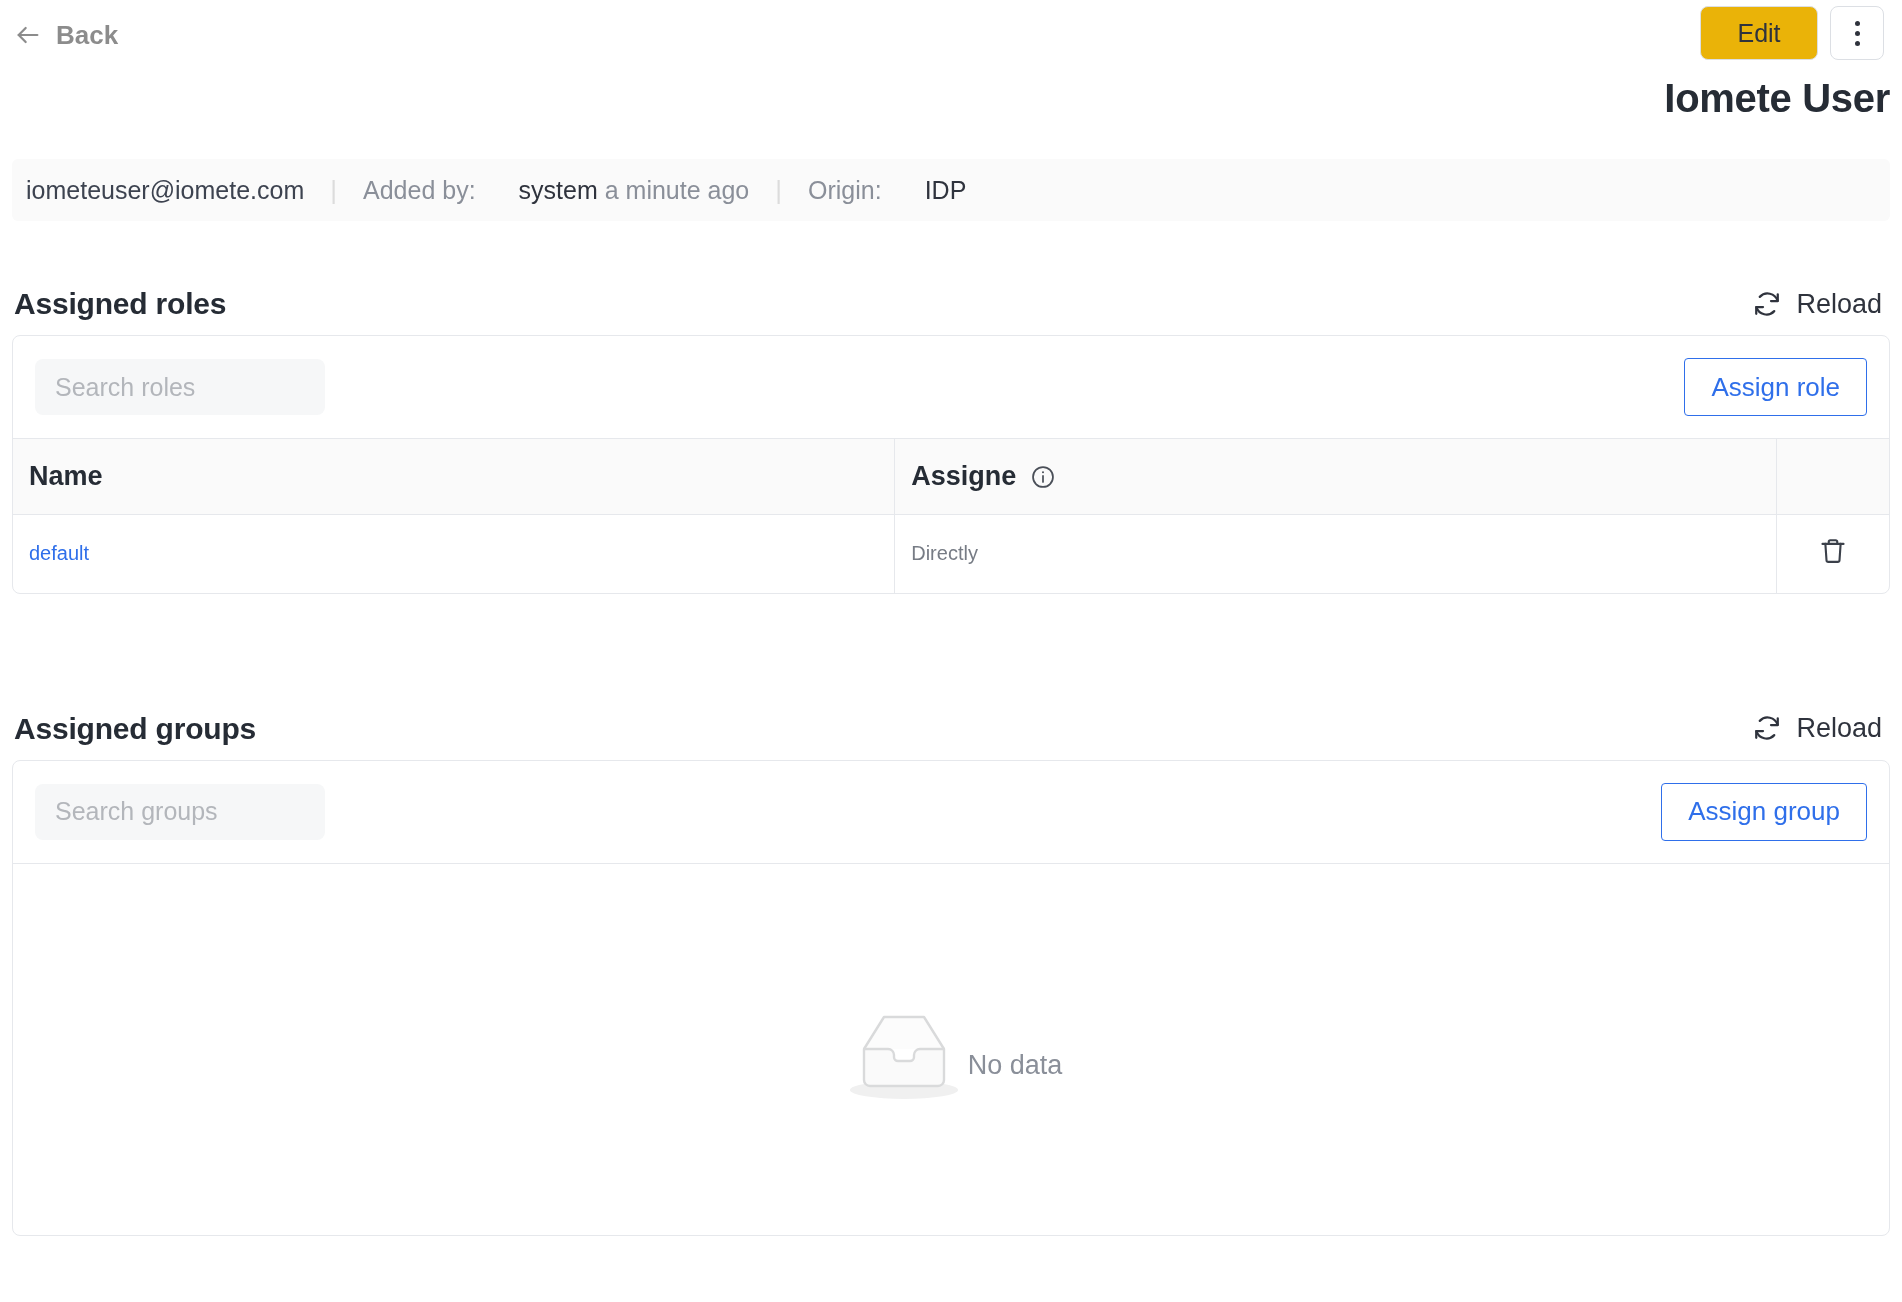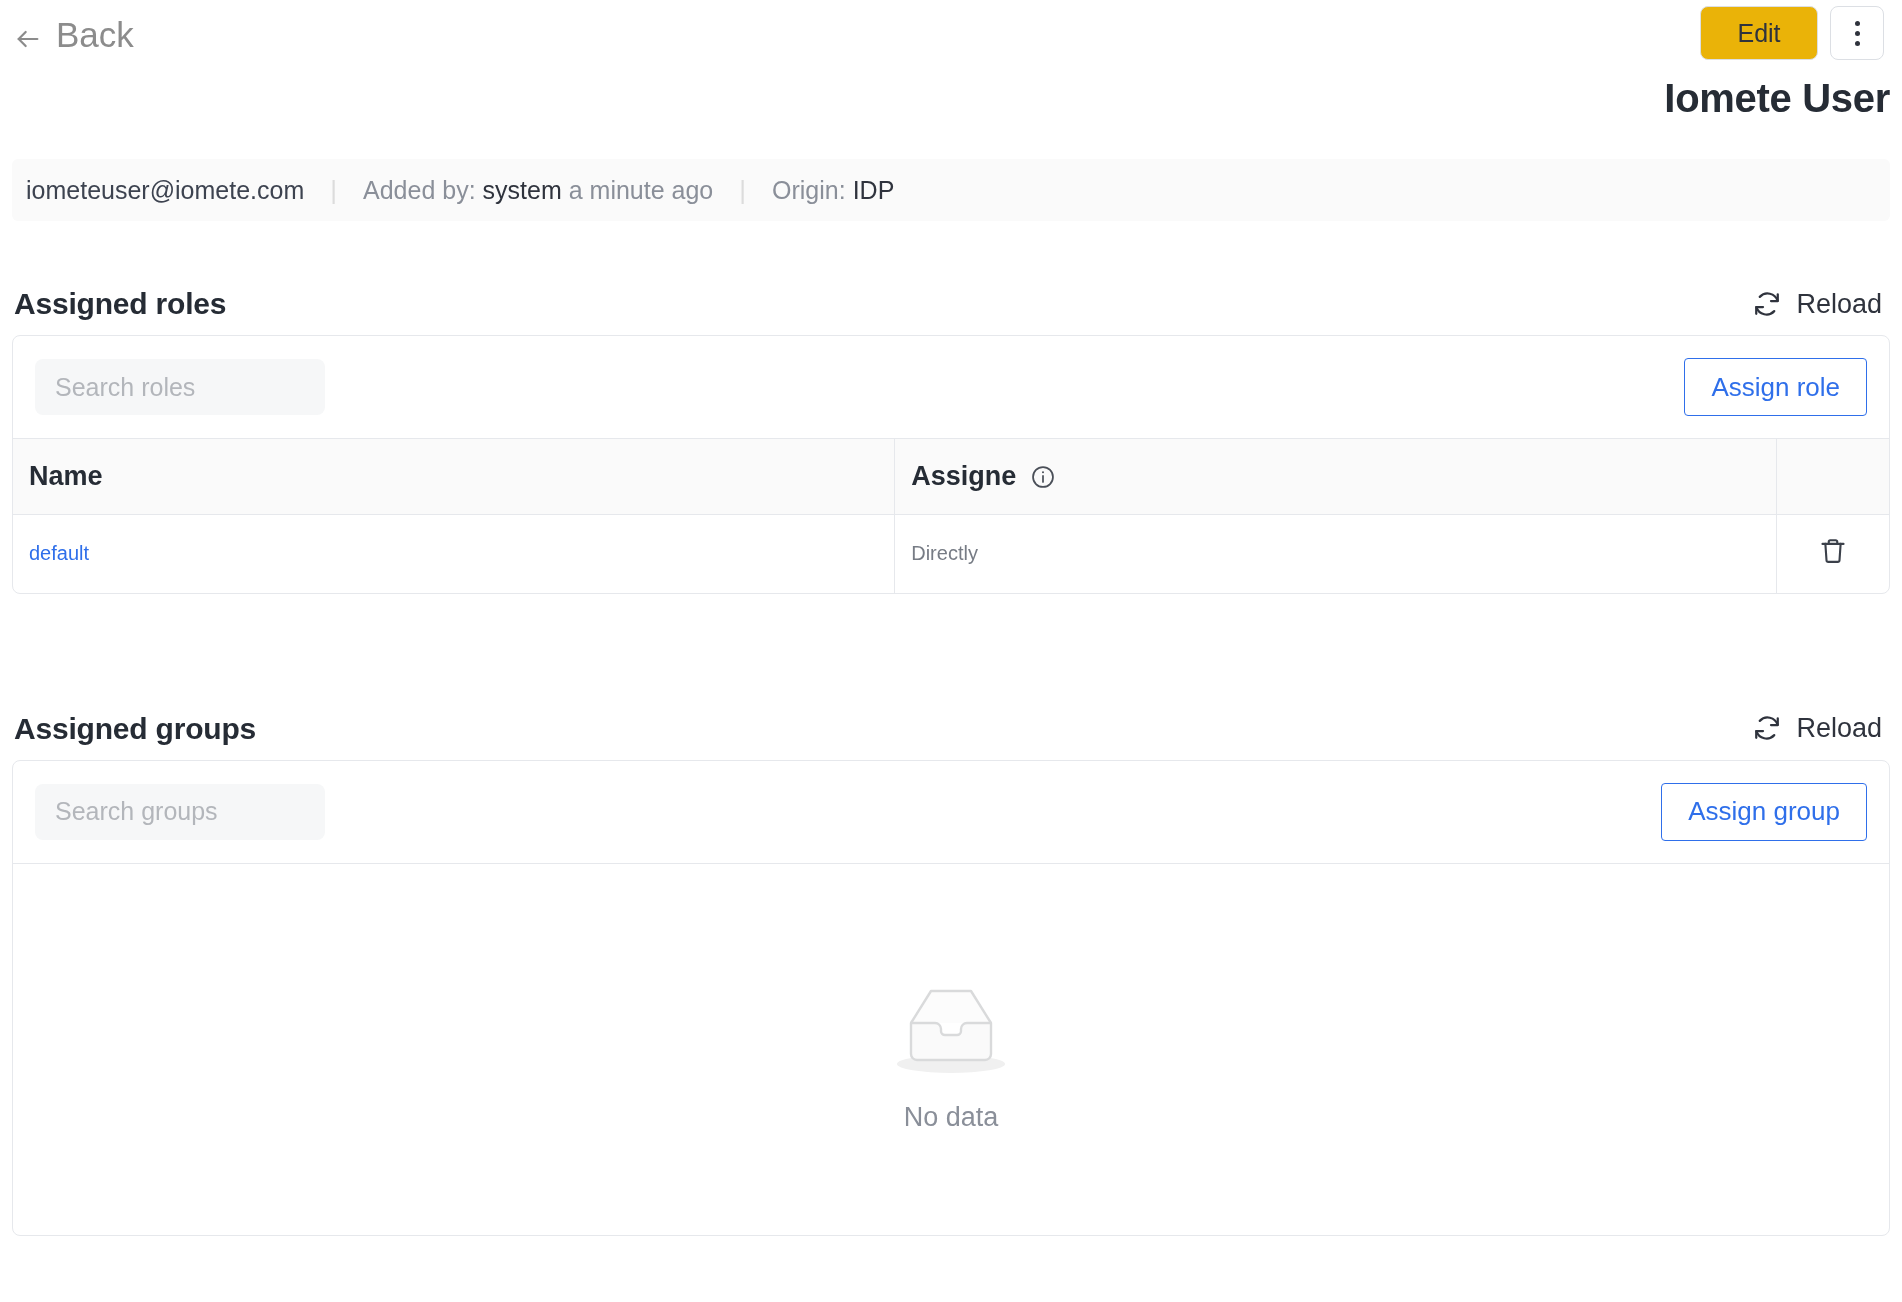--- a/index.html
+++ b/index.html
@@ -25,24 +25,25 @@
     position: relative;
     height: 70px;
     display: flex;
     align-items: center;
   }
   .back-link {
     display: flex;
     align-items: center;
     gap: 14px;
     color: #8c8c8c;
-    font-size: 35px;
+    font-size: 26px;
     cursor: pointer;
     user-select: none;
     padding-left: 2px;
+    font-weight: bold;
   }
   .back-link .arrow-ico { display: block; width: 28px; height: 28px; }
   .topbar-actions {
     position: absolute;
     right: 6px;
     top: 6px;
     display: flex;
     gap: 12px;
   }
   .btn-outline-grey {
@@ -96,21 +97,21 @@
     padding: 0 14px;
     font-size: 25px;
     color: #3d4350;
   }
   .meta-strip .sep {
     color: #dcdcdc;
     margin: 0 26px;
     font-size: 26px;
   }
   .meta-muted { color: #8a8f99; }
-  .meta-strong { color: #2f333d; }
+  .meta-strong { color: #2f333d; margin-left: 36px; }
 
   
   .section-head {
     display: flex;
     align-items: center;
     justify-content: space-between;
     margin-top: 66px;
     margin-bottom: 14px;
     padding: 0 2px;
   }
@@ -210,21 +211,20 @@
   .th-inner { display: flex; align-items: center; gap: 14px; }
   .info-ico { display: block; width: 26px; height: 26px; }
   .trash-cell { text-align: center; padding: 0 !important; }
   .trash-ico { display: inline-block; width: 30px; height: 30px; cursor: pointer; }
 
   
   .empty-wrap {
     border-top: 1px solid #e6e8ec;
     min-height: 372px;
     display: flex;
-    flex-direction: column;
     align-items: center;
     justify-content: center;
     padding: 70px 0 60px 0;
   }
   .empty-ico { display: block; width: 128px; height: 104px; }
   .empty-text {
     margin-top: 22px;
     font-size: 27px;
     color: #8a8f99;
   }

